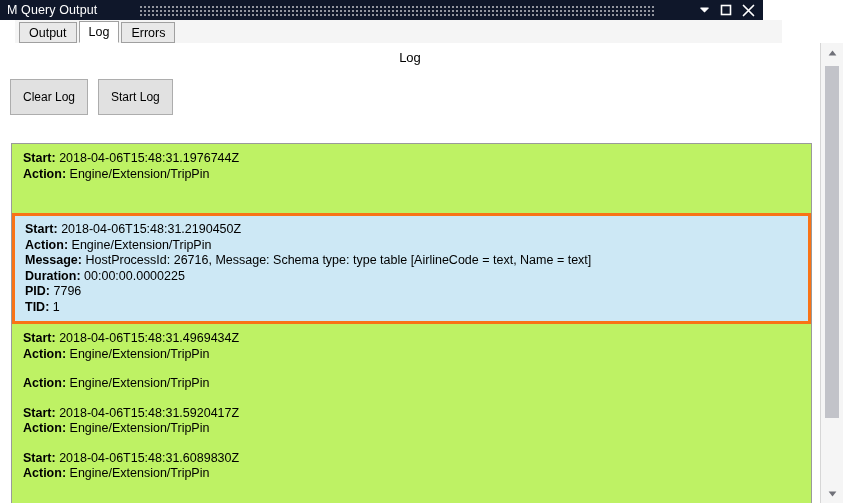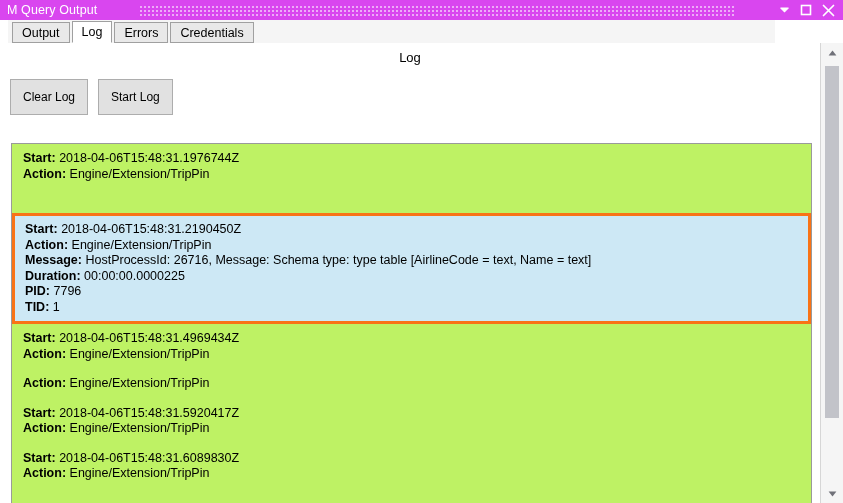--- a/index.html
+++ b/index.html
@@ -18,23 +18,23 @@
     height: 503px;
     overflow: hidden;
     background: #ffffff;
     box-sizing: border-box;
   }
 
   
   .titlebar {
     position: absolute;
     left: 0; top: 0;
-    width: 843px;
+    width: 763px;
     height: 20px;
-    background: #d946ef;
+    background: #0f172a;
     display: flex;
     align-items: center;
     box-sizing: border-box;
     gap: 33px;
   }
   .titlebar-text {
     color: #ffffff;
     font-size: 12.5px;
     padding-left: 7px;
     white-space: nowrap;
@@ -61,21 +61,21 @@
     display: flex;
     align-items: center;
     justify-content: center;
     cursor: default;
   }
   .tb-btn svg { display: block; }
 
   
   .tabstrip {
     position: absolute;
-    left: 8px; top: 20px;
+    left: 15px; top: 20px;
     width: 767px;
     height: 23px;
     background: #f5f5f5;
     box-sizing: border-box;
   }
   .tabs {
     position: absolute;
     left: 4px; top: 1px;
     display: flex;
     align-items: flex-end;
@@ -242,21 +242,20 @@
           </svg>
       </div>
     </div>
   </div>
 
   <div class="tabstrip">
     <div class="tabs">
       <div class="tab">Output</div>
       <div class="tab active">Log</div>
       <div class="tab">Errors</div>
-      <div class="tab">Credentials</div>
     </div>
   </div>
 
   <div class="content">
 
     <div class="page-title">Log</div>
 
     <div class="toolbar">
       <button class="btn">Clear Log</button>
       <button class="btn">Start Log</button>

